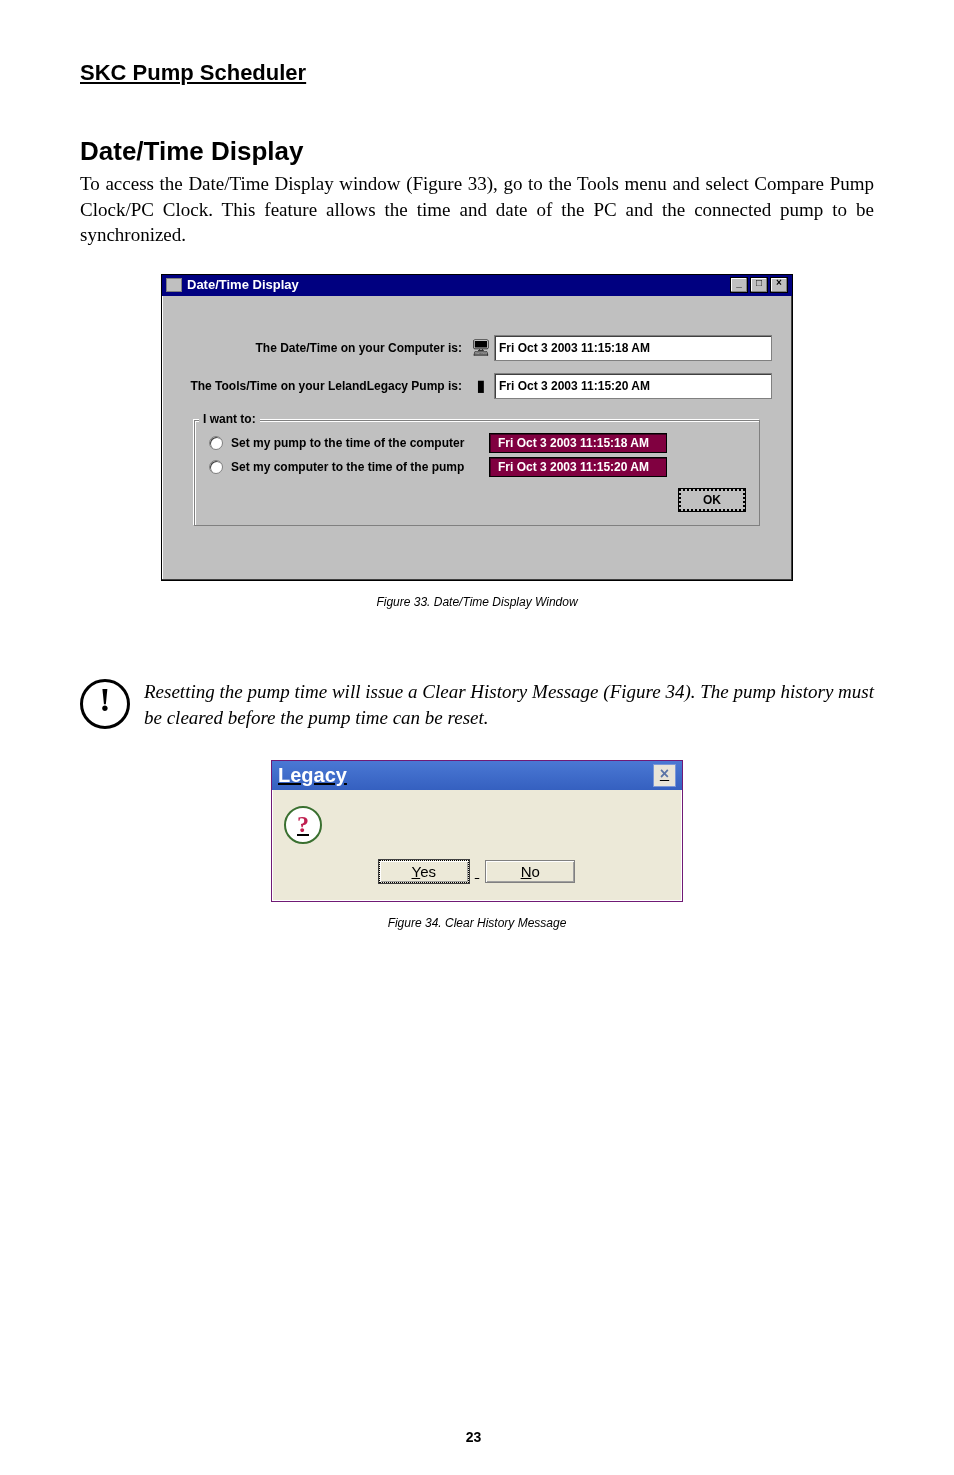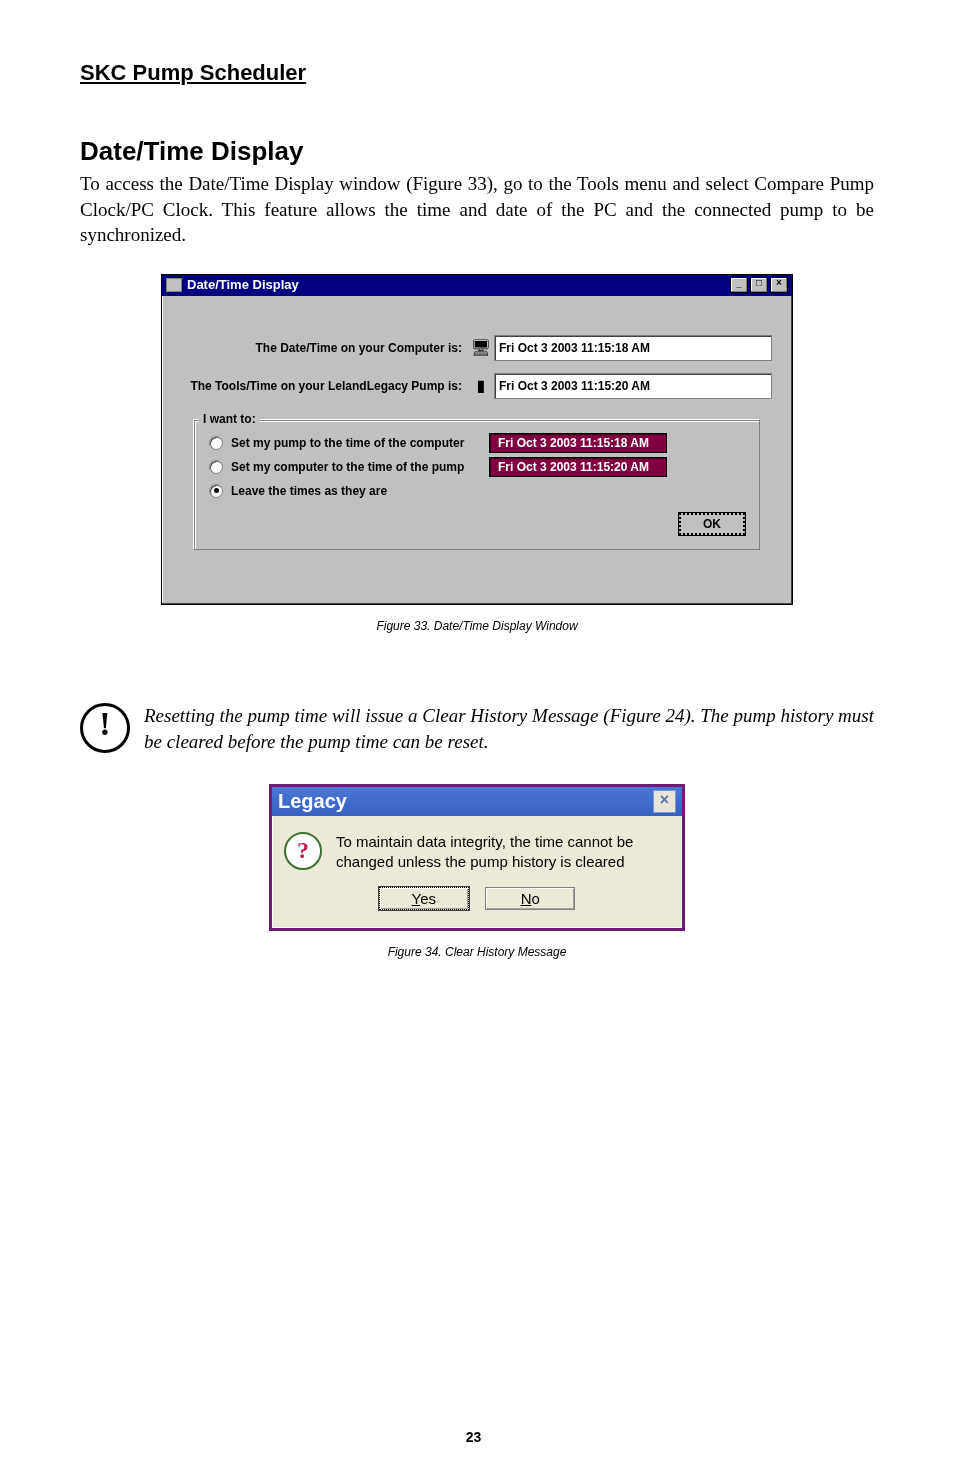--- a/index.html
+++ b/index.html
@@ -175,24 +175,25 @@
     font-size: 19px;
     line-height: 1.35;
     text-align: justify;
   }
 
   
   .dlg {
     display: inline-block;
     width: 410px;
     background: #ece9d8;
-    border: 3px solid #701a75;
+    border: 1px solid #701a75;
     box-shadow: 0 0 0 1px #fff inset;
     text-align: left;
     font-family: Tahoma, Arial, sans-serif;
+    text-decoration: underline;
   }
   .dlg-title {
     background: linear-gradient(#4a78d4,#3560c0);
     color: #fff;
     font-family: "Comic Sans MS", Tahoma, sans-serif;
     font-weight: bold;
     font-size: 20px;
     padding: 3px 6px;
     display: flex;
     justify-content: space-between;
@@ -300,50 +301,45 @@
           <span class="opt-label">Set my pump to the time of the computer</span>
           <span class="darkfield">Fri Oct 3 2003   11:15:18 AM</span>
         </div>
 
         <div class="opt-row">
           <span class="radio"></span>
           <span class="opt-label">Set my computer to the time of the pump</span>
           <span class="darkfield">Fri Oct 3 2003  11:15:20 AM</span>
         </div>
 
-        <div class="opt-row">
-          <span class="radio dot"></span>
-          <span class="opt-label">Leave the times as they are</span>
-        </div>
 
         <div class="ok-row">
           <span class="ok-btn">OK</span>
         </div>
       </div>
       <div style="height:26px"></div>
     </div>
   </div>
   <div class="fig-caption">Figure 33. Date/Time Display Window</div>
 </div>
 
 <div class="note-wrap">
   <div class="note-icon">!</div>
-  <div class="note-text">Resetting the pump time will issue a Clear History Message (Figure 24). The pump history must be cleared before the pump time can be reset.</div>
+  <div class="note-text">Resetting the pump time will issue a Clear History Message (Figure 34). The pump history must be cleared before the pump time can be reset.</div>
 </div>
 
 <div class="fig-wrap">
   <div class="dlg">
     <div class="dlg-title">
       <span>Legacy</span>
       <span class="xbtn">×</span>
     </div>
     <div class="dlg-body">
       <div class="qicon">?</div>
       <div>
-        <div class="dlg-msg">To maintain data integrity, the time cannot be changed unless the pump history is cleared</div>
       </div>
     </div>
     <div class="dlg-btns">
       <span class="dlg-btn default"><span class="u">Y</span><span>es</span></span>
       <span class="dlg-btn"><span class="u">N</span><span>o</span></span>
     </div>
   </div>
   <div class="fig-caption">Figure 34. Clear History Message</div>
 </div>
 

